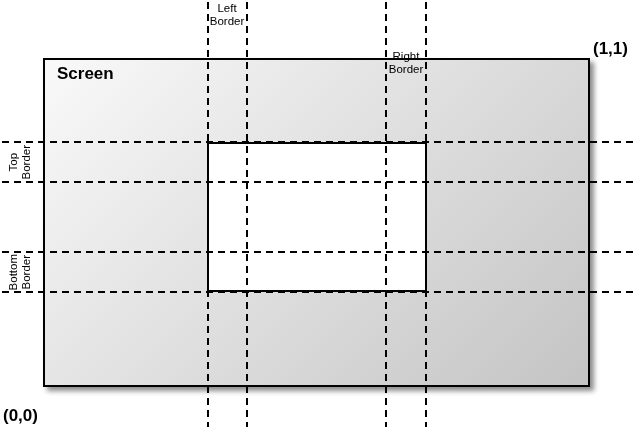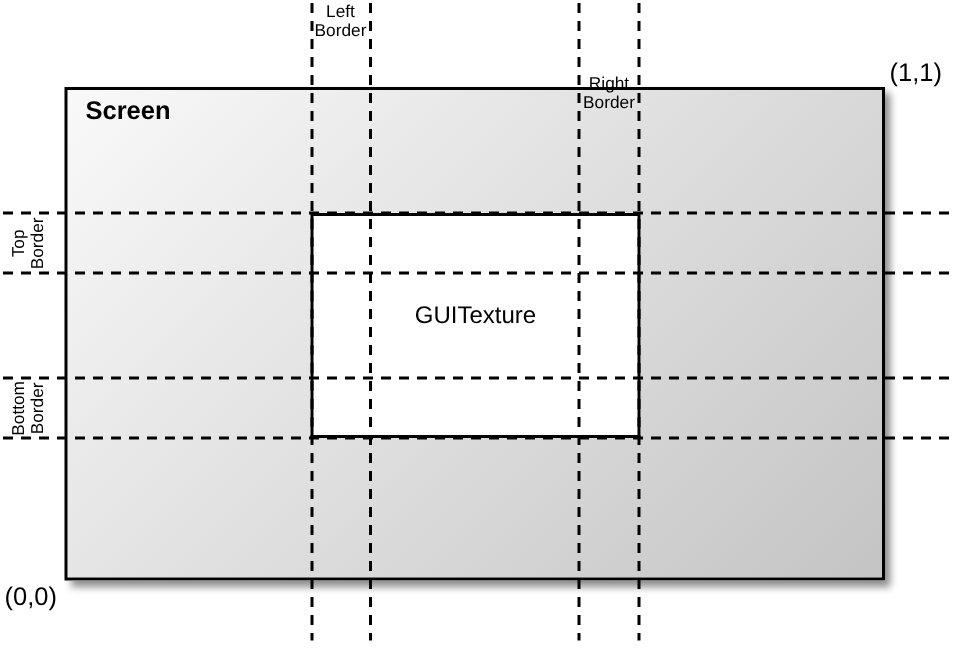--- a/index.html
+++ b/index.html
@@ -93,22 +93,23 @@
     left: 207px; top: 202px;
     width: 220px;
     text-align: center;
     font-size: 16px;
     z-index: 4;
   }
   .coord {
     position: absolute;
     font-size: 17px;
     z-index: 4;
+    font-weight: bold;
   }
-  .coord-origin   { left: 3px;   top: 388px; }
+  .coord-origin   { left: 3px;   top: 406px; }
   .coord-topright { left: 593px; top: 39px;  }
 </style>
 </head>
 <body>
 
 <div class="canvas">
 
   <div class="screen-rect"></div>
 
   <div class="texture-rect"></div>
@@ -126,18 +127,17 @@
   <div class="border-label lbl-left">Left
 Border</div>
   <div class="border-label lbl-right">Right
 Border</div>
   <div class="border-label lbl-top">Top
 Border</div>
   <div class="border-label lbl-bottom">Bottom
 Border</div>
 
   <div class="screen-label">Screen</div>
-  <div class="texture-label">GUITexture</div>
 
   <div class="coord coord-origin">(0,0)</div>
   <div class="coord coord-topright">(1,1)</div>
 
 </div>
 
 </body></html>

